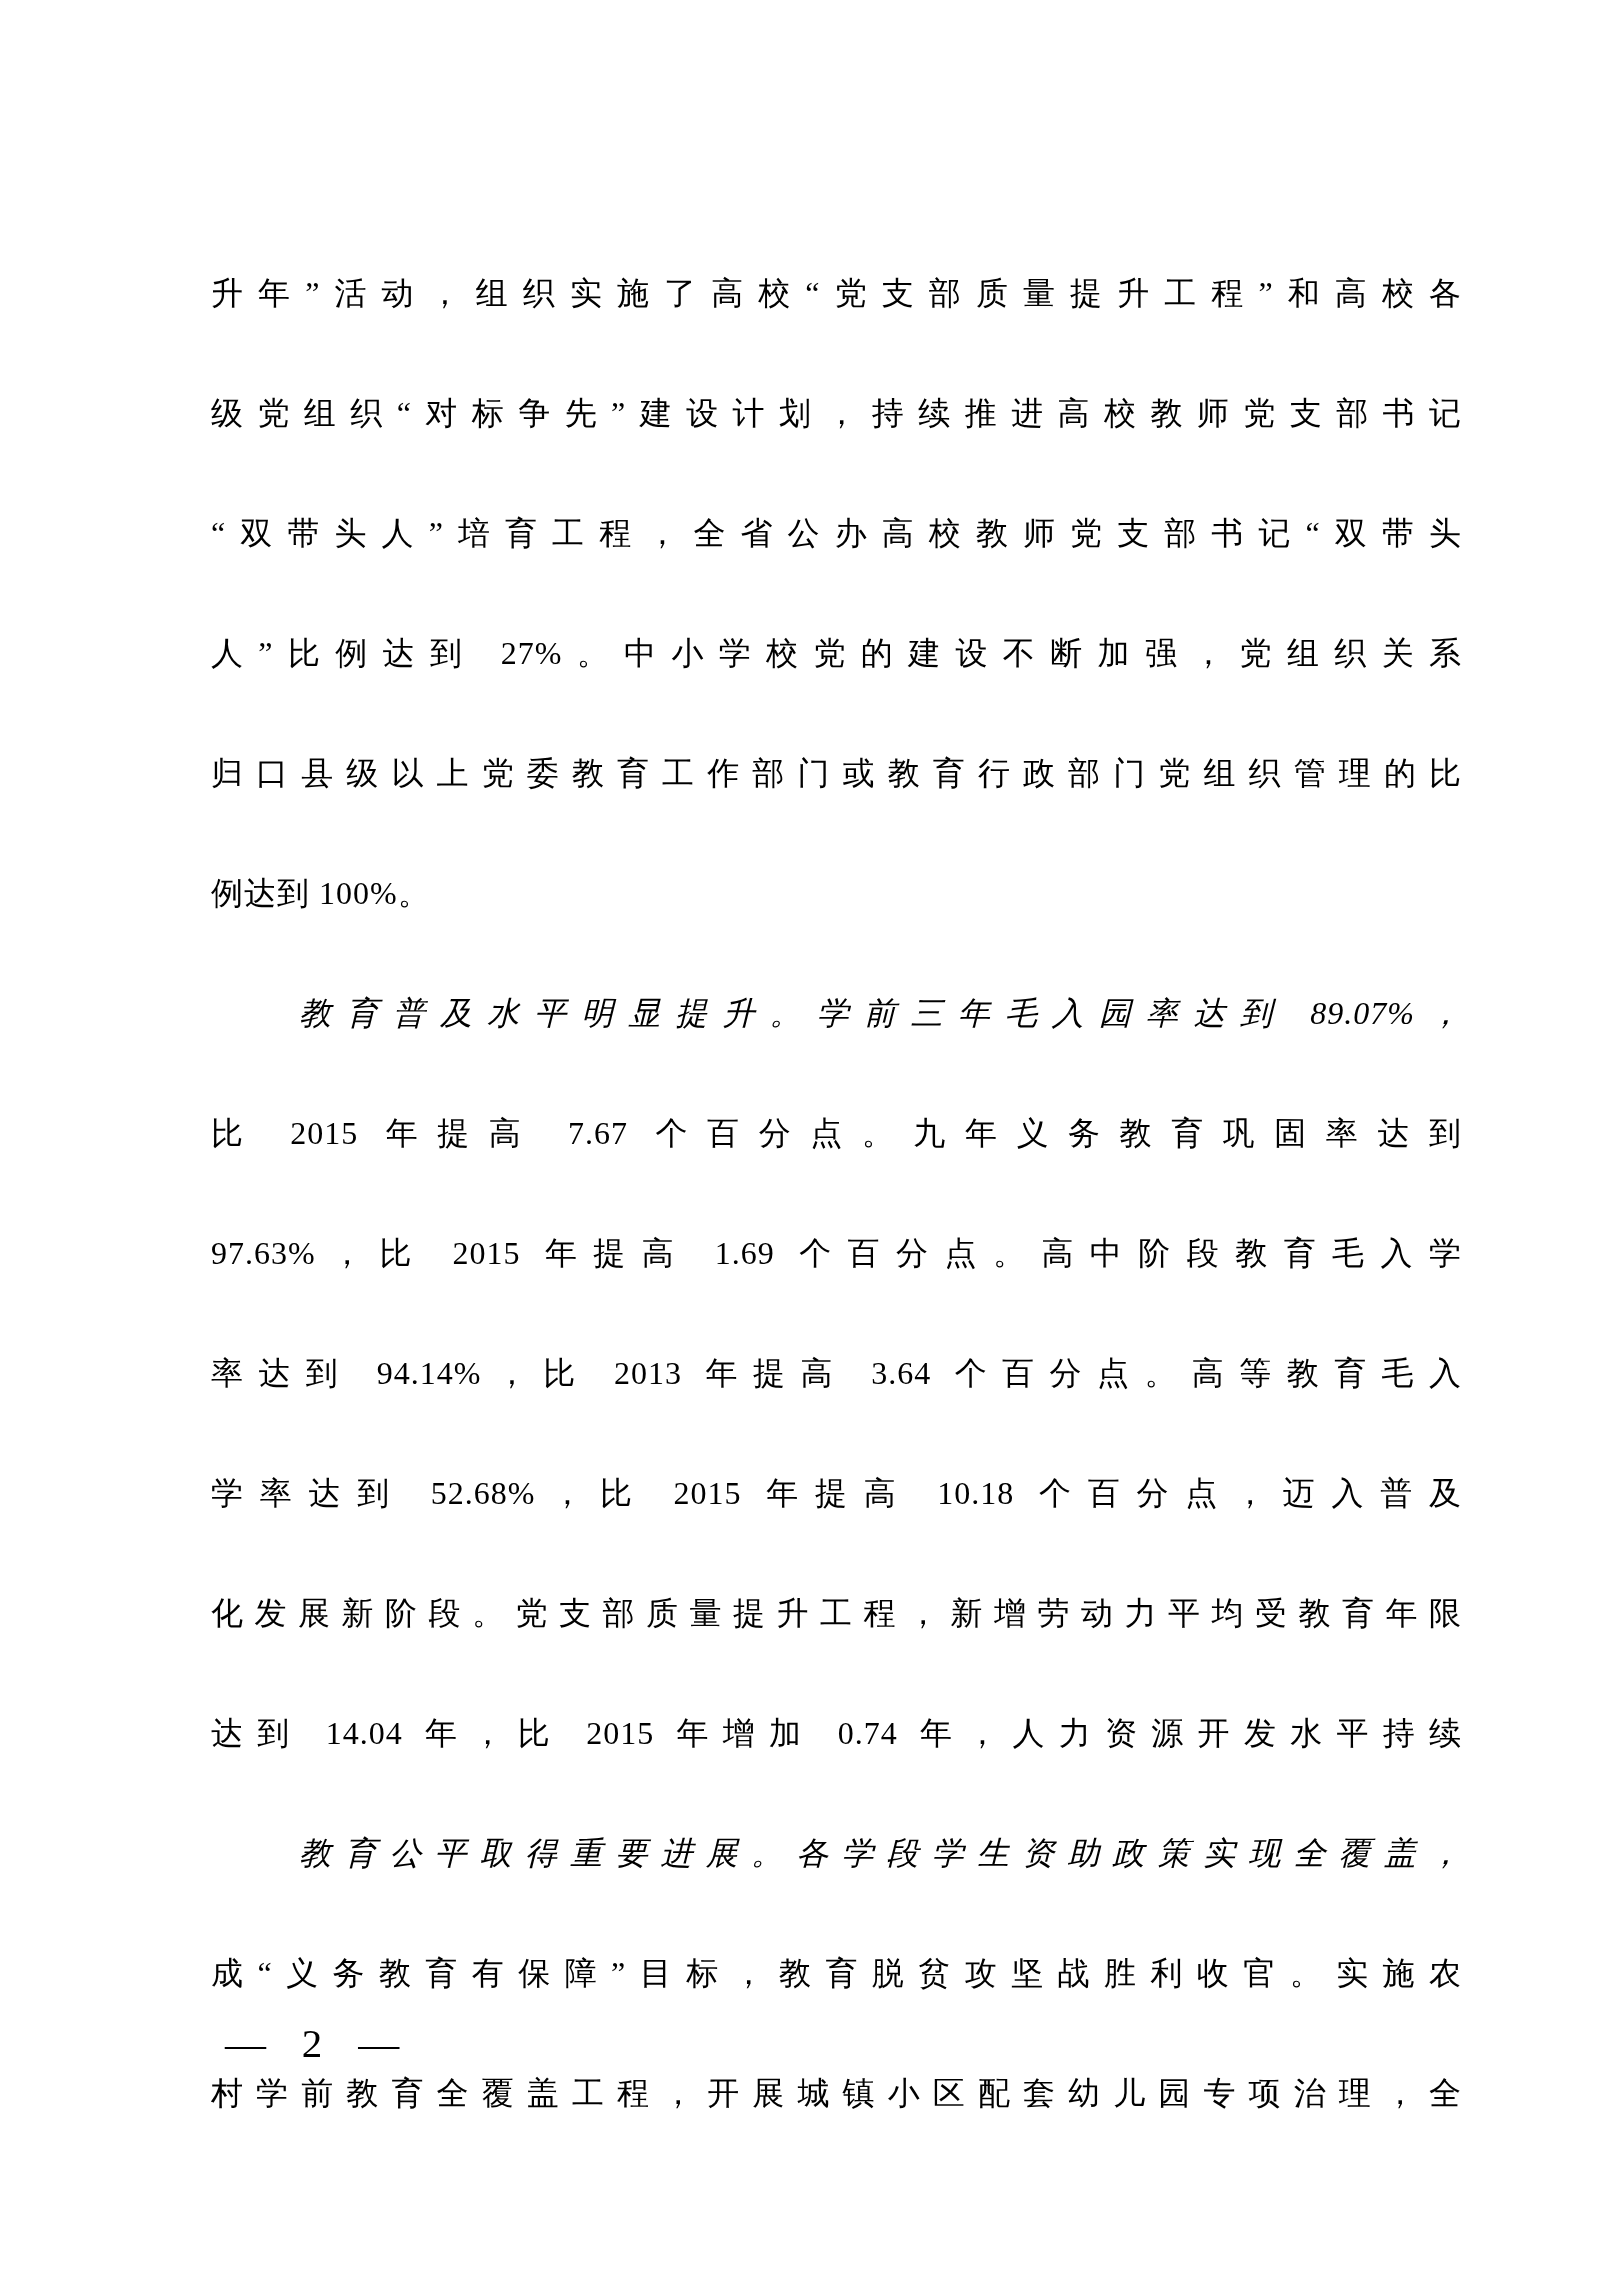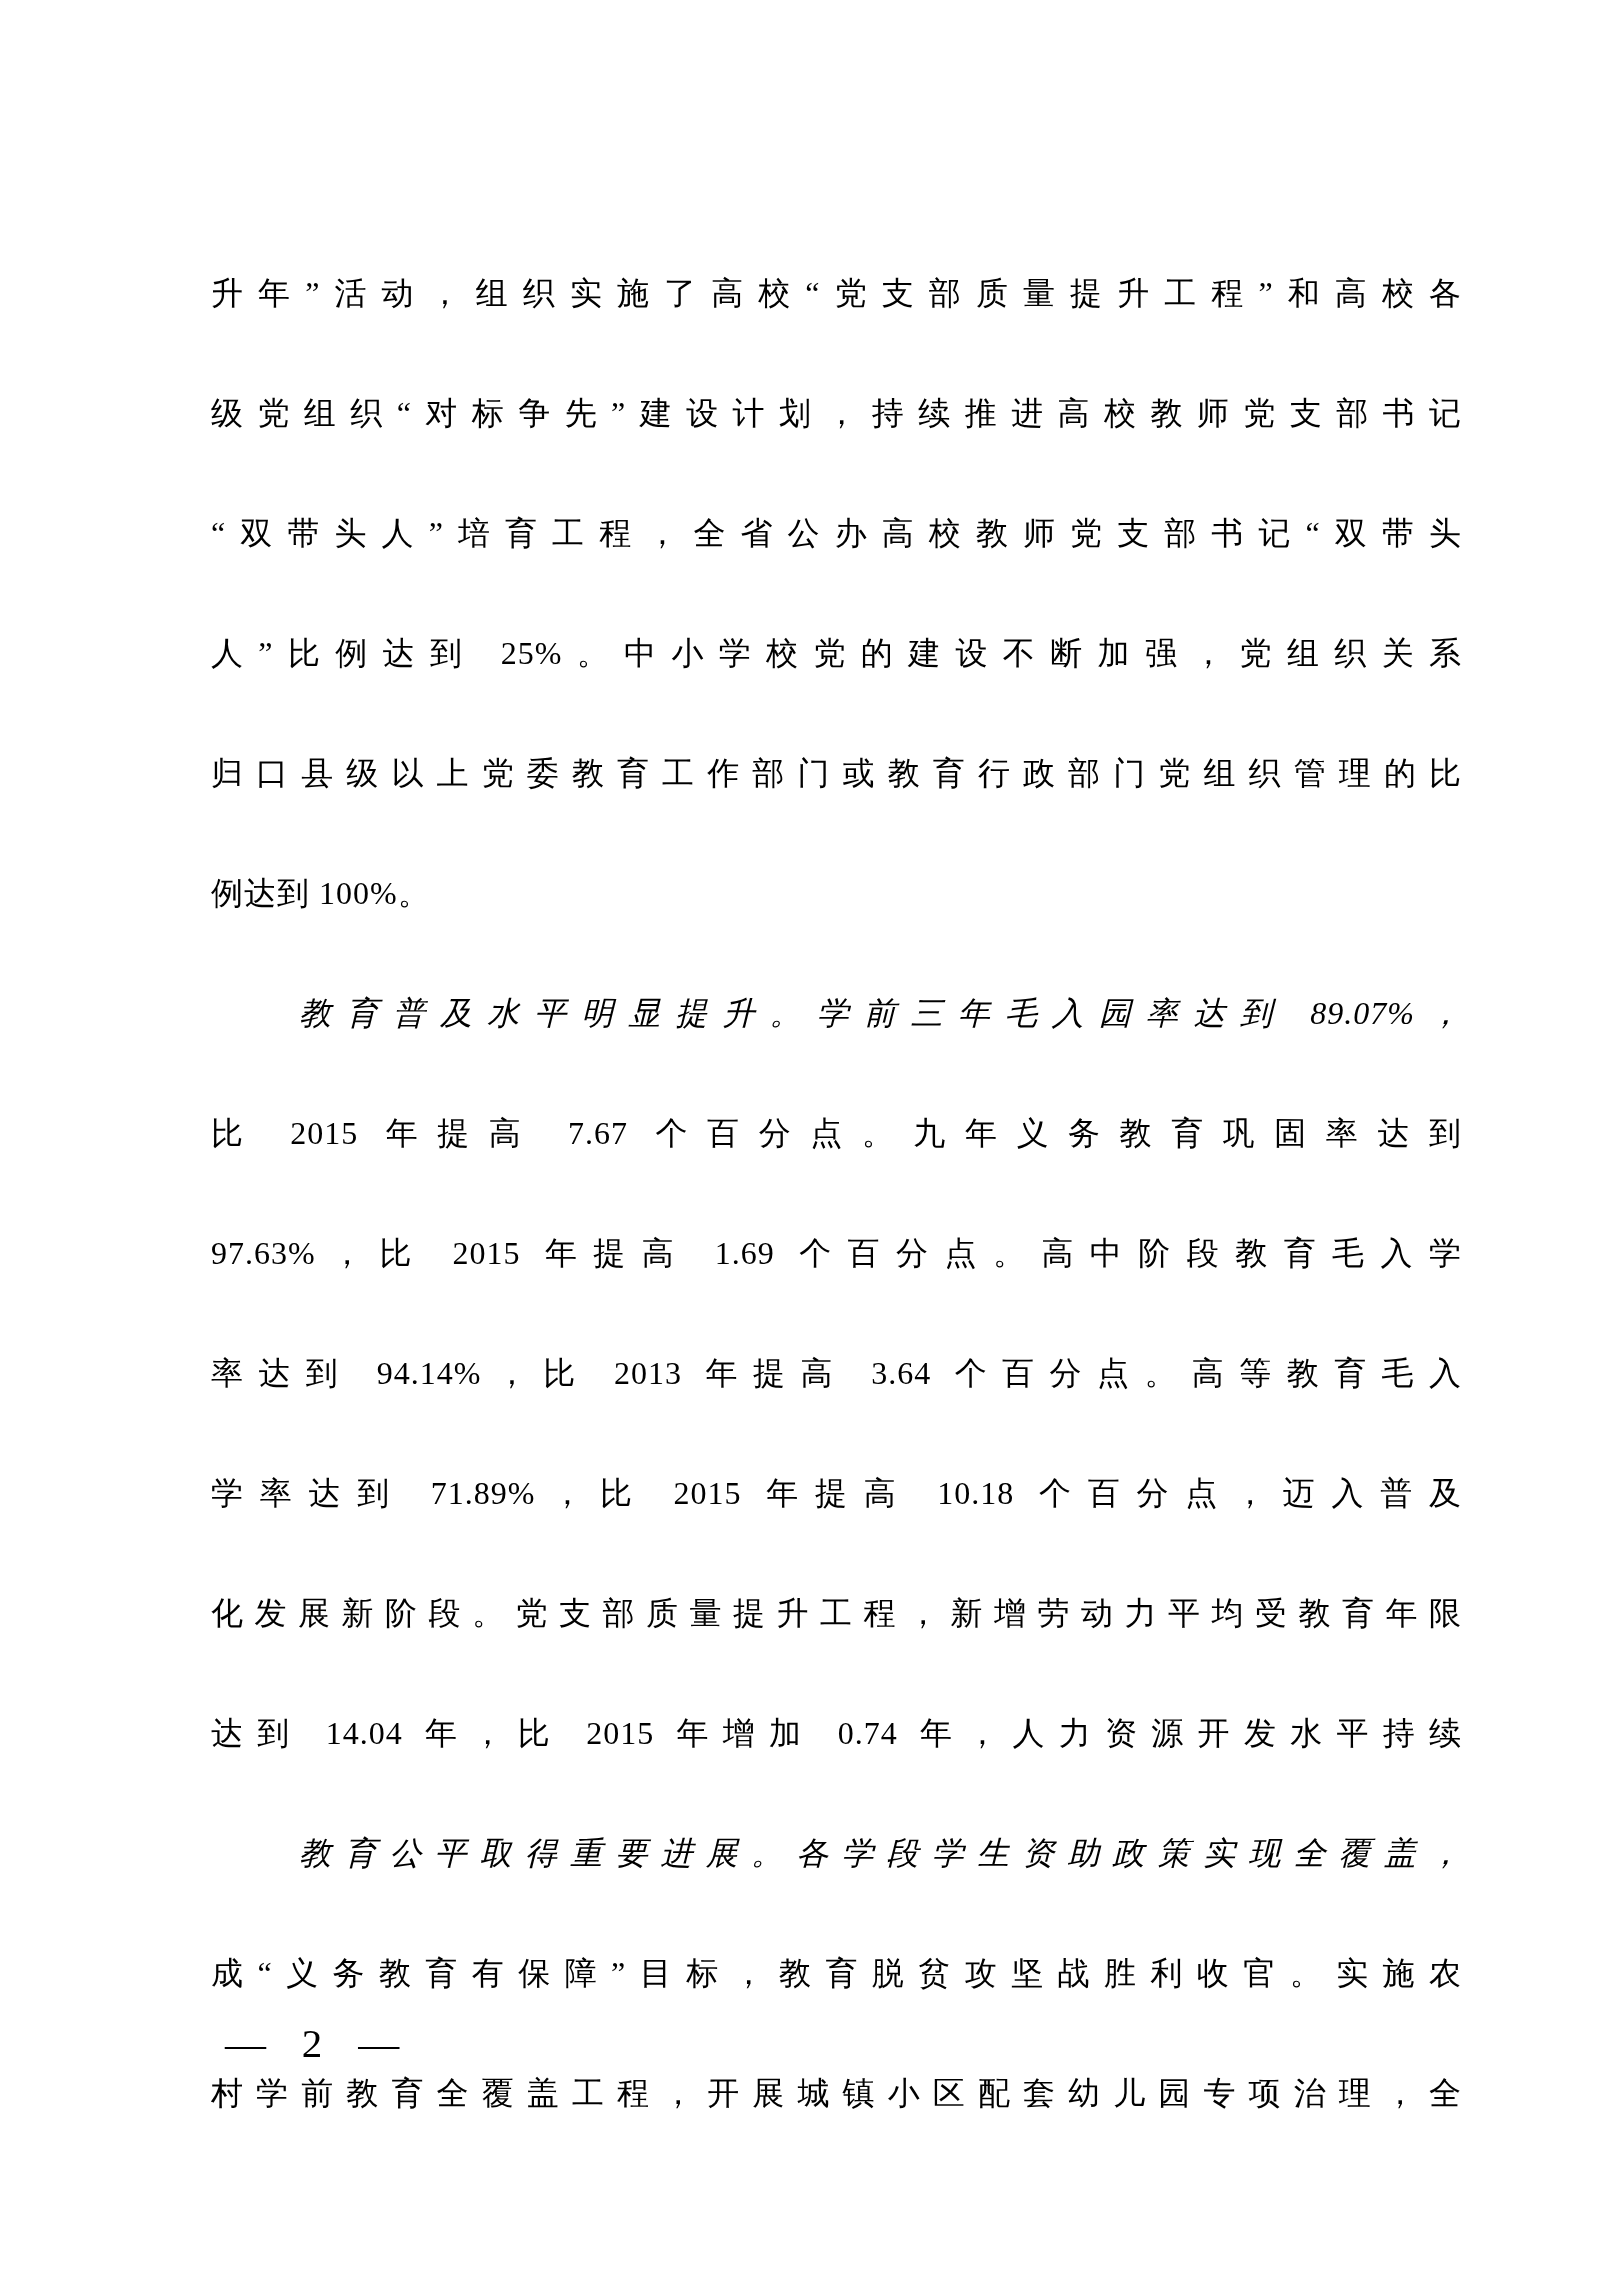--- a/index.html
+++ b/index.html
@@ -62,28 +62,28 @@
   }
 </style>
 </head>
 <body>
 
 <div class="page">
   <div class="text-block">
     <div class="line">升年”活动，组织实施了高校“党支部质量提升工程”和高校各</div>
     <div class="line">级党组织“对标争先”建设计划，持续推进高校教师党支部书记</div>
     <div class="line">“双带头人”培育工程，全省公办高校教师党支部书记“双带头</div>
-    <div class="line">人”比例达到 25%。中小学校党的建设不断加强，党组织关系</div>
+    <div class="line">人”比例达到 27%。中小学校党的建设不断加强，党组织关系</div>
     <div class="line">归口县级以上党委教育工作部门或教育行政部门党组织管理的比</div>
     <div class="line short">例达到 100%。</div>
     <div class="line indent">教育普及水平明显提升。学前三年毛入园率达到 89.07%，</div>
     <div class="line">比 2015 年提高 7.67 个百分点。九年义务教育巩固率达到</div>
     <div class="line">97.63%，比 2015 年提高 1.69 个百分点。高中阶段教育毛入学</div>
     <div class="line">率达到 94.14%，比 2013 年提高 3.64 个百分点。高等教育毛入</div>
-    <div class="line">学率达到 71.89%，比 2015 年提高 10.18 个百分点，迈入普及</div>
+    <div class="line">学率达到 52.68%，比 2015 年提高 10.18 个百分点，迈入普及</div>
     <div class="line">化发展新阶段。党支部质量提升工程，新增劳动力平均受教育年限</div>
     <div class="line">达到 14.04 年，比 2015 年增加 0.74 年，人力资源开发水平持续</div>
     <div class="line indent">教育公平取得重要进展。各学段学生资助政策实现全覆盖，</div>
     <div class="line">成“义务教育有保障”目标，教育脱贫攻坚战胜利收官。实施农</div>
     <div class="line">村学前教育全覆盖工程，开展城镇小区配套幼儿园专项治理，全</div>
 
   </div>
   <div class="page-number">— 2 —</div>
 </div>
 

